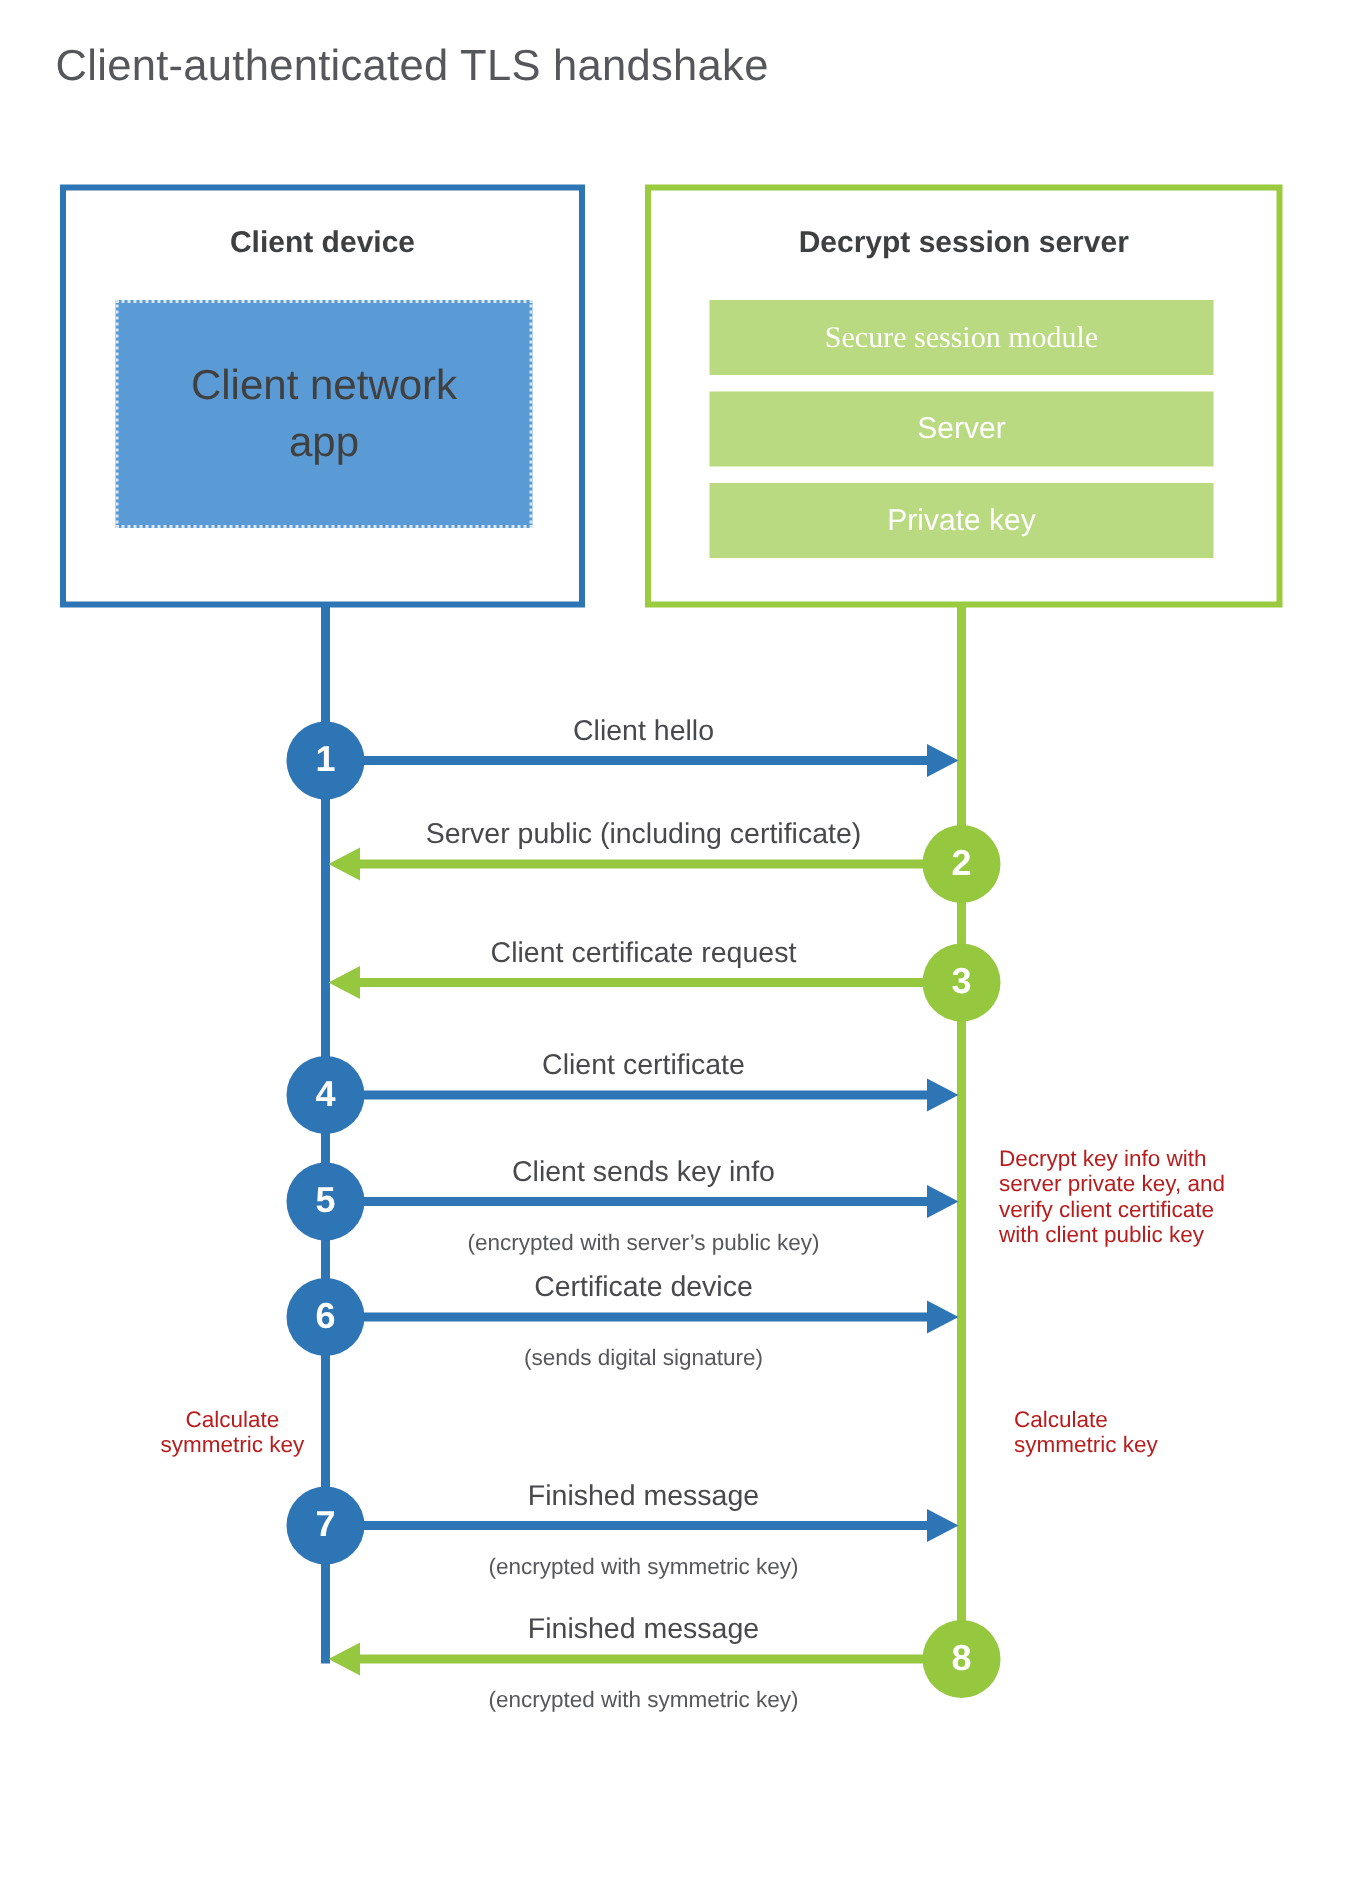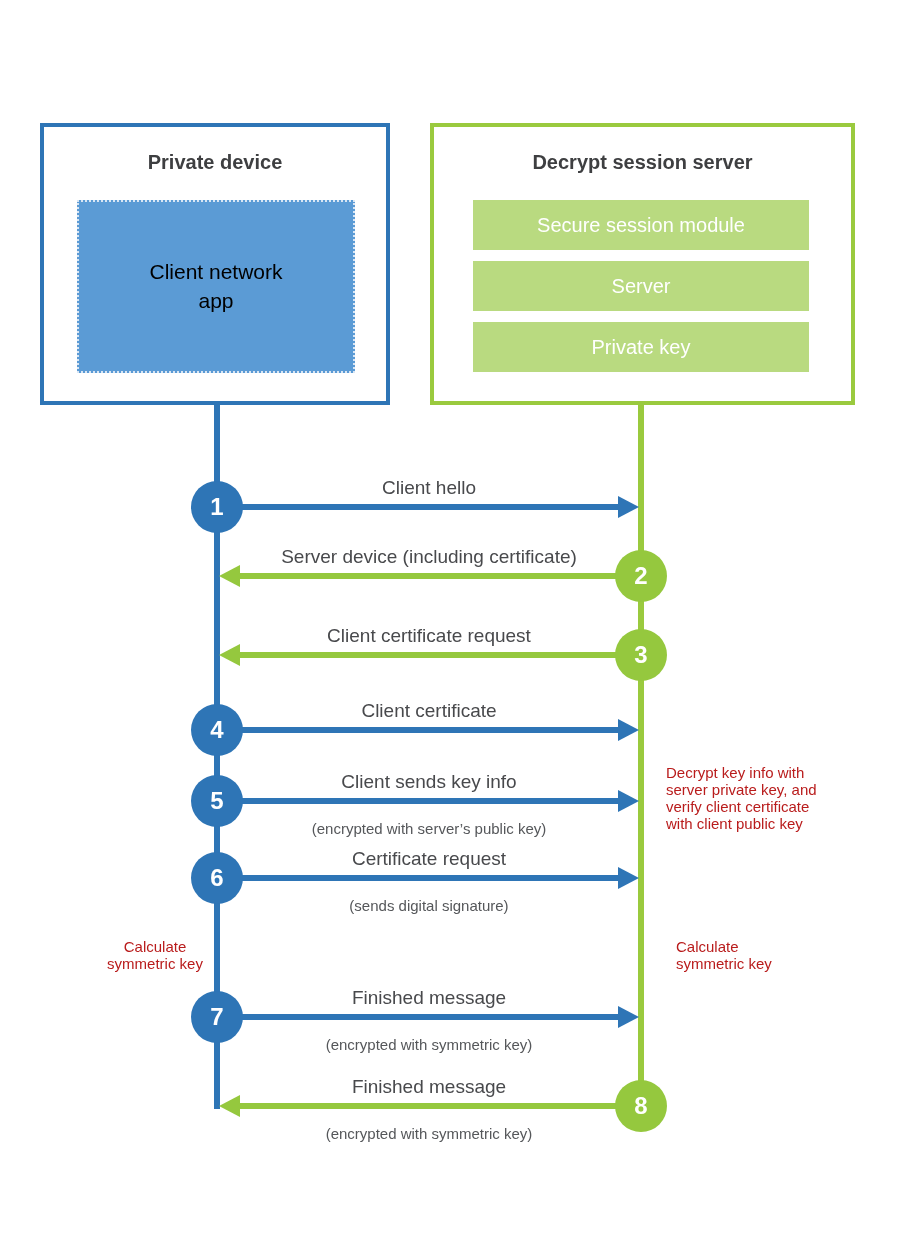--- a/index.html
+++ b/index.html
@@ -37,45 +37,45 @@
     text-align: center;
     font-size: 20px;
     font-weight: bold;
     color: #3e3f41;
   }
   .client-app {
     position: absolute;
     left: 77px;
     top: 200px;
     width: 278px;
-    height: 173px;
+    height: 152px;
     background: #5b9bd5;
     border: 2px dotted #d9e6f4;
     box-sizing: border-box;
     display: flex;
     align-items: center;
     justify-content: center;
     text-align: center;
-    color: #000000;
-    font-size: 21px;
+    color: #404040;
+    font-size: 28px;
     white-space: pre-line;
     line-height: 1.35;
   }
   .server-bar {
     position: absolute;
     left: 473px;
     width: 336px;
     height: 50px;
     background: #b9da80;
     color: #ffffff;
     font-size: 20px;
     text-align: center;
     line-height: 50px;
   }
-  .bar-1 { top: 200px; }
+  .bar-1 { top: 200px; font-family: Liberation Serif, serif; }
   .bar-2 { top: 261px; }
   .bar-3 { top: 322px; }
   
   .vline { position: absolute; width: 6px; top: 403px; }
   .vline-client { left: 214px; height: 706px; background: #2e75b6; }
   .vline-server { left: 638px; height: 703px; background: #9aca3e; }
   
   .step-circle {
     position: absolute;
     width: 52px;
@@ -140,23 +140,24 @@
   }
   .note-decrypt { left: 666px; top: 764px; width: 180px; text-align: left; }
   .note-calc-left { left: 95px; top: 938px; width: 120px; text-align: center; }
   .note-calc-right { left: 676px; top: 938px; width: 140px; text-align: left; }
 </style>
 </head>
 <body>
 
 <div class="canvas">
 
+  <div class="page-title">Client-authenticated TLS handshake</div>
 
   <div class="actor-box client-box">
-    <div class="actor-heading">Private device</div>
+    <div class="actor-heading">Client device</div>
   </div>
   <div class="client-app">Client network
 app</div>
 
   <div class="actor-box server-box">
     <div class="actor-heading">Decrypt session server</div>
   </div>
   <div class="server-bar bar-1">Secure session module</div>
   <div class="server-bar bar-2">Server</div>
   <div class="server-bar bar-3">Private key</div>
@@ -168,21 +169,21 @@
     <div class="shaft shaft-blue"></div>
     <div class="head head-right"></div>
   </div>
   <div class="msg-label l1">Client hello</div>
   <div class="step-circle circle-blue c1">1</div>
 
   <div class="y2">
     <div class="shaft shaft-green"></div>
     <div class="head head-left"></div>
   </div>
-  <div class="msg-label l2">Server device (including certificate)</div>
+  <div class="msg-label l2">Server public (including certificate)</div>
   <div class="step-circle circle-green c2">2</div>
 
   <div class="y3">
     <div class="shaft shaft-green"></div>
     <div class="head head-left"></div>
   </div>
   <div class="msg-label l3">Client certificate request</div>
   <div class="step-circle circle-green c3">3</div>
 
   <div class="y4">
@@ -197,21 +198,21 @@
     <div class="head head-right"></div>
   </div>
   <div class="msg-label l5">Client sends key info</div>
   <div class="msg-sub s5">(encrypted with server’s public key)</div>
   <div class="step-circle circle-blue c5">5</div>
 
   <div class="y6">
     <div class="shaft shaft-blue"></div>
     <div class="head head-right"></div>
   </div>
-  <div class="msg-label l6">Certificate request</div>
+  <div class="msg-label l6">Certificate device</div>
   <div class="msg-sub s6">(sends digital signature)</div>
   <div class="step-circle circle-blue c6">6</div>
 
   <div class="y7">
     <div class="shaft shaft-blue"></div>
     <div class="head head-right"></div>
   </div>
   <div class="msg-label l7">Finished message</div>
   <div class="msg-sub s7">(encrypted with symmetric key)</div>
   <div class="step-circle circle-blue c7">7</div>

